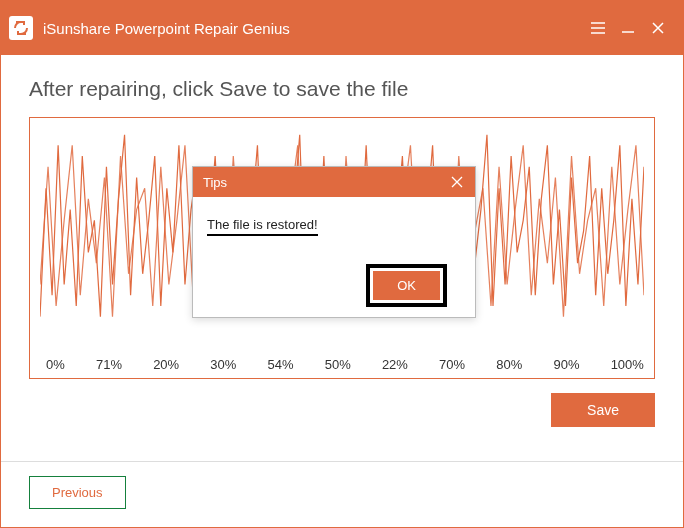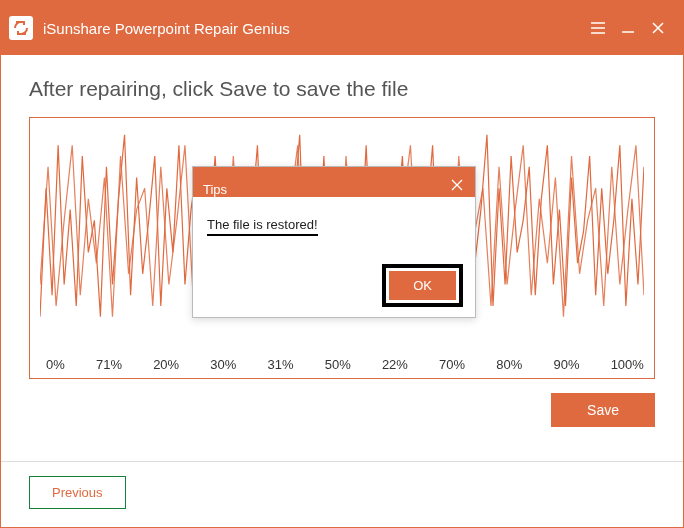--- a/index.html
+++ b/index.html
@@ -97,21 +97,21 @@
     width: 284px;
     background: #fff;
     border: 1px solid #bbb;
     box-shadow: 0 2px 8px rgba(0,0,0,0.15);
   }
   .dialog-title {
     height: 30px;
     background: #e06a3f;
     color: #fff;
     display: flex;
-    align-items: flex-end;
+    align-items: center;
     padding: 0 6px 0 10px;
     font-size: 13px;
   }
   .dialog-title span { flex: 1; }
   .dlg-close {
     width: 24px; height: 24px;
     display: flex; align-items: center; justify-content: center;
     cursor: pointer;
   }
   .dialog-body {
@@ -121,21 +121,21 @@
   }
   .dlg-msg {
     font-size: 13px;
     color: #222;
     border-bottom: 2px solid #000;
     display: inline-block;
     padding-bottom: 2px;
   }
   .ok-wrap {
     position: absolute;
-    right: 12px; bottom: 10px;
+    right: 28px; bottom: 10px;
     border: 4px solid #000;
     padding: 3px;
   }
   .btn-ok {
     background: #e06a3f;
     color: #fff;
     border: none;
     padding: 7px 24px;
     font-size: 13px;
     cursor: pointer;
@@ -176,21 +176,21 @@
       <svg viewBox="0 0 600 200" preserveAspectRatio="none">
         <polyline fill="none" stroke="#e06a3f" stroke-width="1.2" points="0,180 6,60 12,160 18,20 24,150 30,80 36,170 42,30 48,120 54,90 60,180 66,40 72,150 78,70 84,10 90,160 96,50 102,140 108,90 114,30 120,170 126,60 132,120 138,20 144,150 150,80 156,40 162,160 168,100 174,30 180,140 186,70 192,180 198,50 204,130 210,90 216,20 222,160 228,60 234,150 240,40 246,120 252,80 258,10 264,170 270,70 276,140 282,30 288,160 294,90 300,50 306,180 312,60 318,130 324,20 330,150 336,80 342,40 348,170 354,100 360,30 366,150 372,60 378,120 384,90 390,20 396,160 402,50 408,140 414,70 420,180 426,40 432,130 438,80 444,10 450,170 456,60 462,150 468,30 474,120 480,90 486,40 492,160 498,70 504,20 510,150 516,80 522,170 528,50 534,130 540,100 546,30 552,160 558,60 564,140 570,90 576,20 582,170 588,70 594,150 600,40"></polyline>
         <polyline fill="none" stroke="#e06a3f" stroke-width="1.2" opacity="0.85" points="0,150 8,40 16,170 24,90 32,20 40,160 48,70 56,130 64,50 72,180 80,30 88,140 96,80 104,60 112,170 120,40 128,150 136,90 144,20 152,160 160,70 168,120 176,50 184,180 192,30 200,140 208,100 216,60 224,170 232,40 240,150 248,80 256,20 264,160 272,70 280,130 288,50 296,180 304,30 312,140 320,90 328,60 336,170 344,40 352,150 360,80 368,20 376,160 384,70 392,120 400,50 408,180 416,30 424,140 432,100 440,60 448,170 456,40 464,150 472,80 480,20 488,160 496,70 504,130 512,50 520,180 528,30 536,140 544,90 552,60 560,170 568,40 576,150 584,80 592,20 600,160"></polyline>
       </svg>
     </div>
     <div class="xaxis">
       <span>0%</span>
       <span>71%</span>
       <span>20%</span>
       <span>30%</span>
-      <span>31%</span>
+      <span>54%</span>
       <span>50%</span>
       <span>22%</span>
       <span>70%</span>
       <span>80%</span>
       <span>90%</span>
       <span>100%</span>
     </div>
   </div>
 
   <div class="save-bar">

